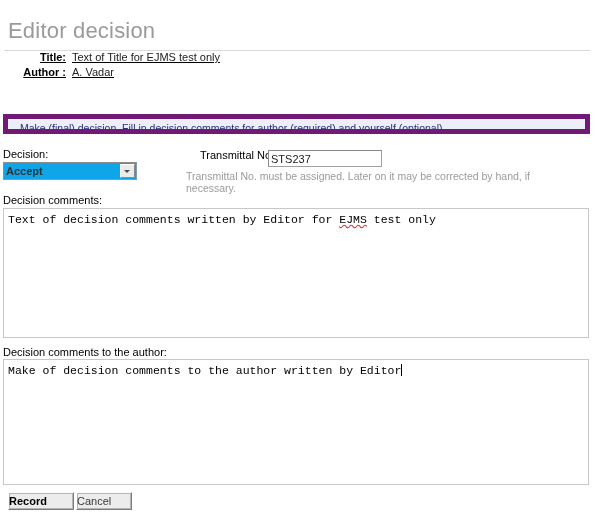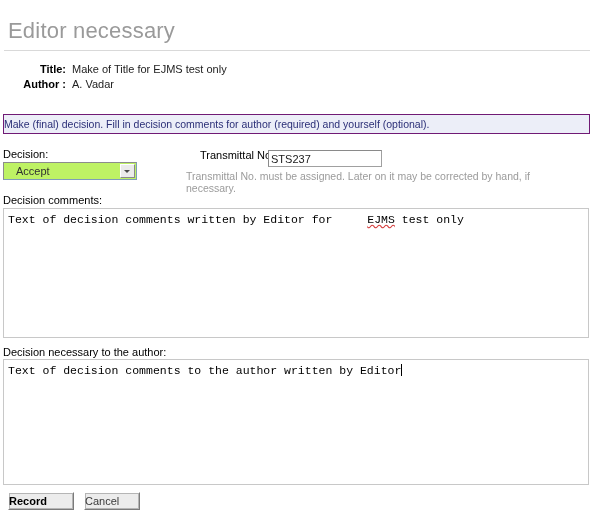--- a/index.html
+++ b/index.html
@@ -54,22 +54,23 @@
     padding: 0 4px;
     font-size: 10.5px;
     font-weight: bold;
     color: #8d8d8d;
     white-space: nowrap;
     line-height: 14px;
   }
   .meta {
     position: absolute;
     left: 0;
-    top: 20px;
+    top: 8px;
     width: 100%;
+    text-decoration: underline;
   }
   .meta-row {
     display: flex;
     align-items: baseline;
     line-height: 15px;
   }
   .meta-label {
     width: 62px;
     text-align: right;
     font-weight: bold;
@@ -85,24 +86,25 @@
 
   
   .instruction {
     position: absolute;
     left: 3px;
     top: 114px;
     width: 587px;
     height: 20px;
     box-sizing: border-box;
     background: #eceef8;
-    border: 1px solid #701a75;
+    border: 5px solid #701a75;
     color: #2b2f77;
     font-size: 10.5px;
     line-height: 18px;
+    padding-left: 12px;
     white-space: nowrap;
     overflow: hidden;
   }
 
   
   .lbl {
     position: absolute;
     font-weight: normal;
     font-size: 11px;
     color: #000;
@@ -112,31 +114,32 @@
   #decision-label { left: 3px; top: 148px; }
   #transmittal-label { left: 200px; top: 149px; }
 
   .select-box {
     position: absolute;
     left: 3px;
     top: 162px;
     width: 134px;
     height: 18px;
     box-sizing: border-box;
-    background: #bef264;
+    background: #0ea5e9;
     border: 1px solid #7f9db9;
     border-top-color: #8c8c8c;
     border-left-color: #8c8c8c;
     font-size: 11px;
     color: #303030;
     line-height: 16px;
-    padding-left: 12px;
+    padding-left: 2px;
     overflow: hidden;
     white-space: nowrap;
     cursor: default;
+    font-weight: bold;
   }
   .select-arrow {
     position: absolute;
     right: 1px;
     top: 1px;
     width: 15px;
     height: 14px;
     background: #ebebeb;
     border: 1px solid #ffffff;
     border-right-color: #8a8a8a;
@@ -214,21 +217,20 @@
     width: 586px;
     height: 126px;
   }
   .ta-text {
     position: relative;
     display: inline;
   }
   .misspelled {
     text-decoration: underline wavy #d43a3a;
     text-decoration-skip-ink: none;
-    margin-left: 28px;
   }
   .caret {
     display: inline-block;
     width: 1px;
     height: 12px;
     background: #000;
     vertical-align: -2px;
     margin-left: 0px;
   }
 
@@ -250,44 +252,44 @@
     line-height: 15px;
     cursor: default;
     padding: 0;
   }
   #record-button {
     left: 8px;
     width: 66px;
     font-weight: bold;
   }
   #cancel-button {
-    left: 84px;
+    left: 76px;
     width: 56px;
     color: #3a3a3a;
   }
   .divider {
     position: absolute;
     left: 0;
     top: 488px;
     width: 600px;
     height: 1px;
     background: #ffffff;
   }
 </style>
 </head>
 <body>
 
-<h1 class="page-title">Editor necessary</h1>
+<h1 class="page-title">Editor decision</h1>
 
 <div class="fieldset">
   <div class="fieldset-rule"></div>
   <div class="meta">
     <div class="meta-row">
       <span class="meta-label">Title:</span>
-      <span class="meta-value">Make of Title for EJMS test only</span>
+      <span class="meta-value">Text of Title for EJMS test only</span>
     </div>
     <div class="meta-row">
       <span class="meta-label">Author :</span>
       <span class="meta-value">A. Vadar</span>
     </div>
   </div>
 </div>
 
 <div class="instruction">Make (final) decision. Fill in decision comments for author (required) and yourself (optional).</div>
 
@@ -297,18 +299,18 @@
   <span class="select-arrow"></span>
 </div>
 
 <div class="lbl" id="transmittal-label">Transmittal No.:</div>
 <input class="text-input" type="text" value="STS237" style="">
 <div class="hint">Transmittal No. must be assigned. Later on it may be corrected by hand, if necessary.</div>
 
 <div class="lbl" id="comments-label">Decision comments:</div>
 <div class="textarea" id="decision-comments"><span class="ta-text">Text of decision comments written by Editor for </span><span class="ta-text misspelled">EJMS</span><span class="ta-text"> test only</span></div>
 
-<div class="lbl" id="author-comments-label">Decision necessary to the author:</div>
-<div class="textarea" id="author-comments"><span class="ta-text">Text of decision comments to the author written by Editor</span><span class="caret"></span></div>
+<div class="lbl" id="author-comments-label">Decision comments to the author:</div>
+<div class="textarea" id="author-comments"><span class="ta-text">Make of decision comments to the author written by Editor</span><span class="caret"></span></div>
 
 <div class="divider"></div>
 <button class="btn" id="record-button">Record</button>
 <button class="btn" id="cancel-button">Cancel</button>
 
 </body></html>

